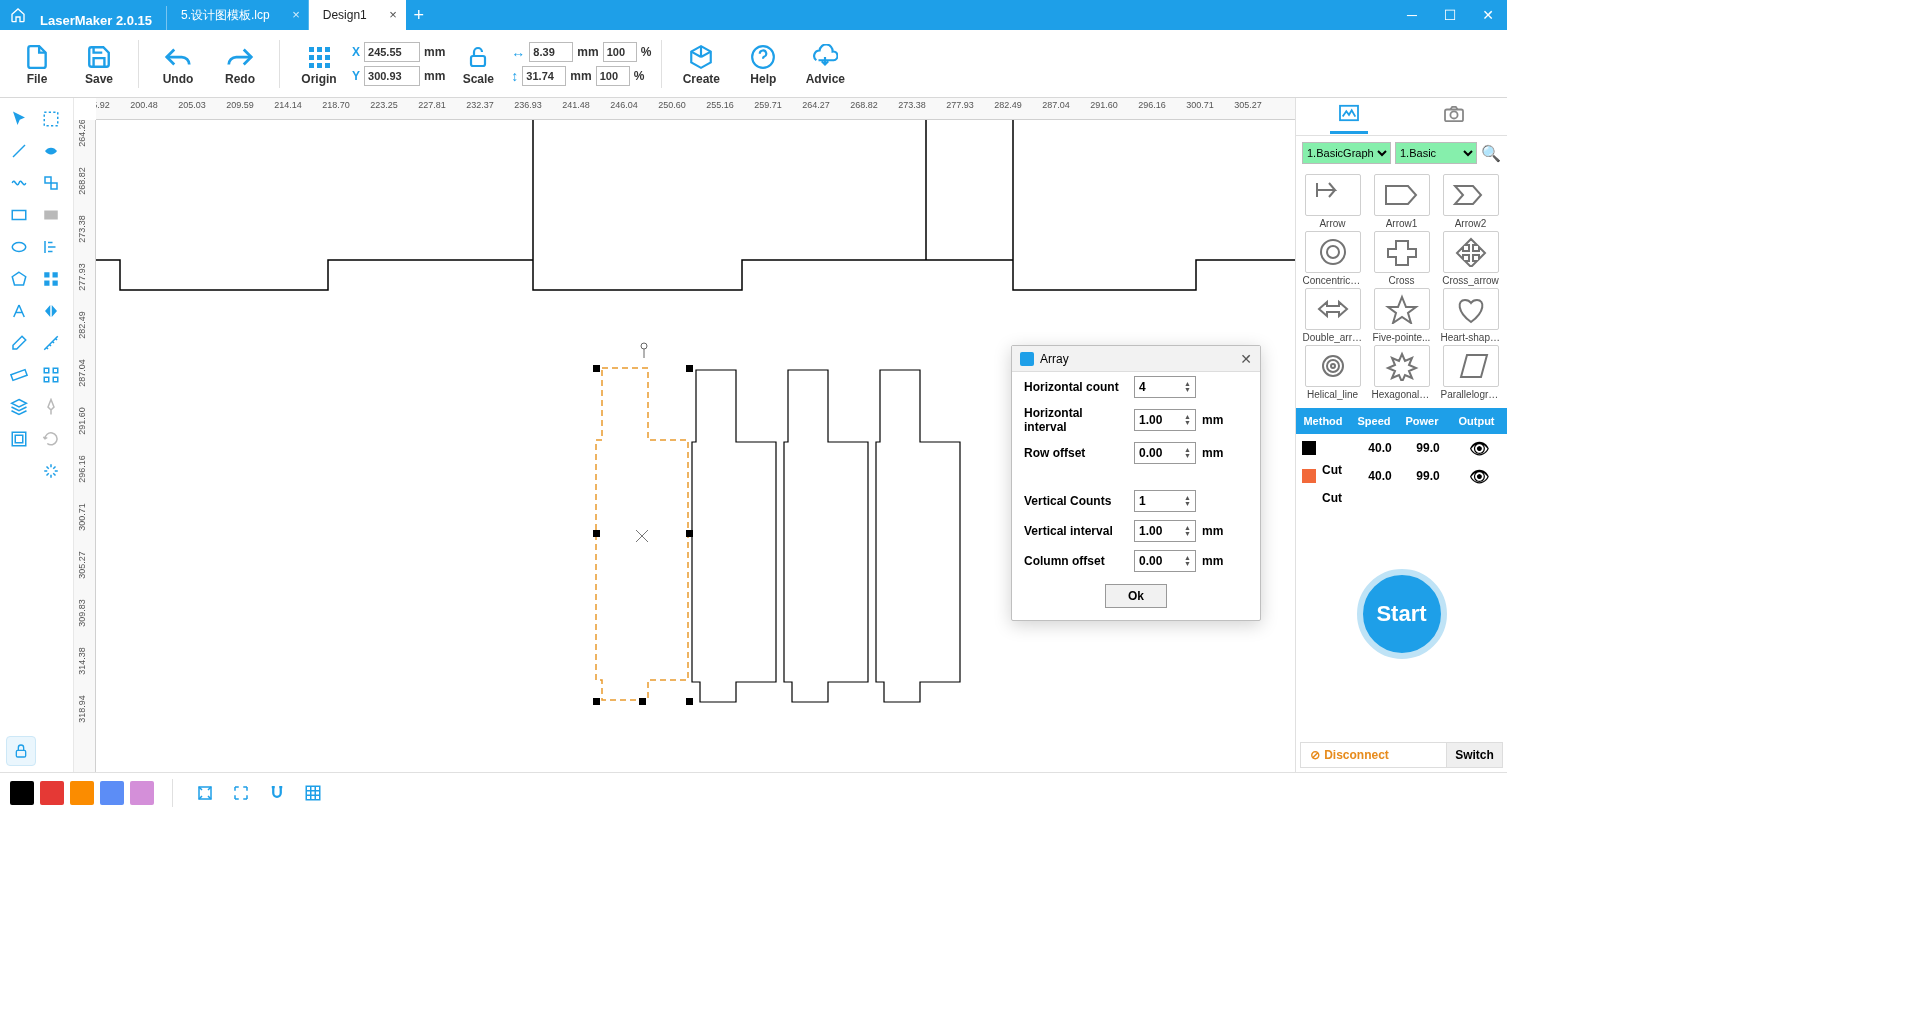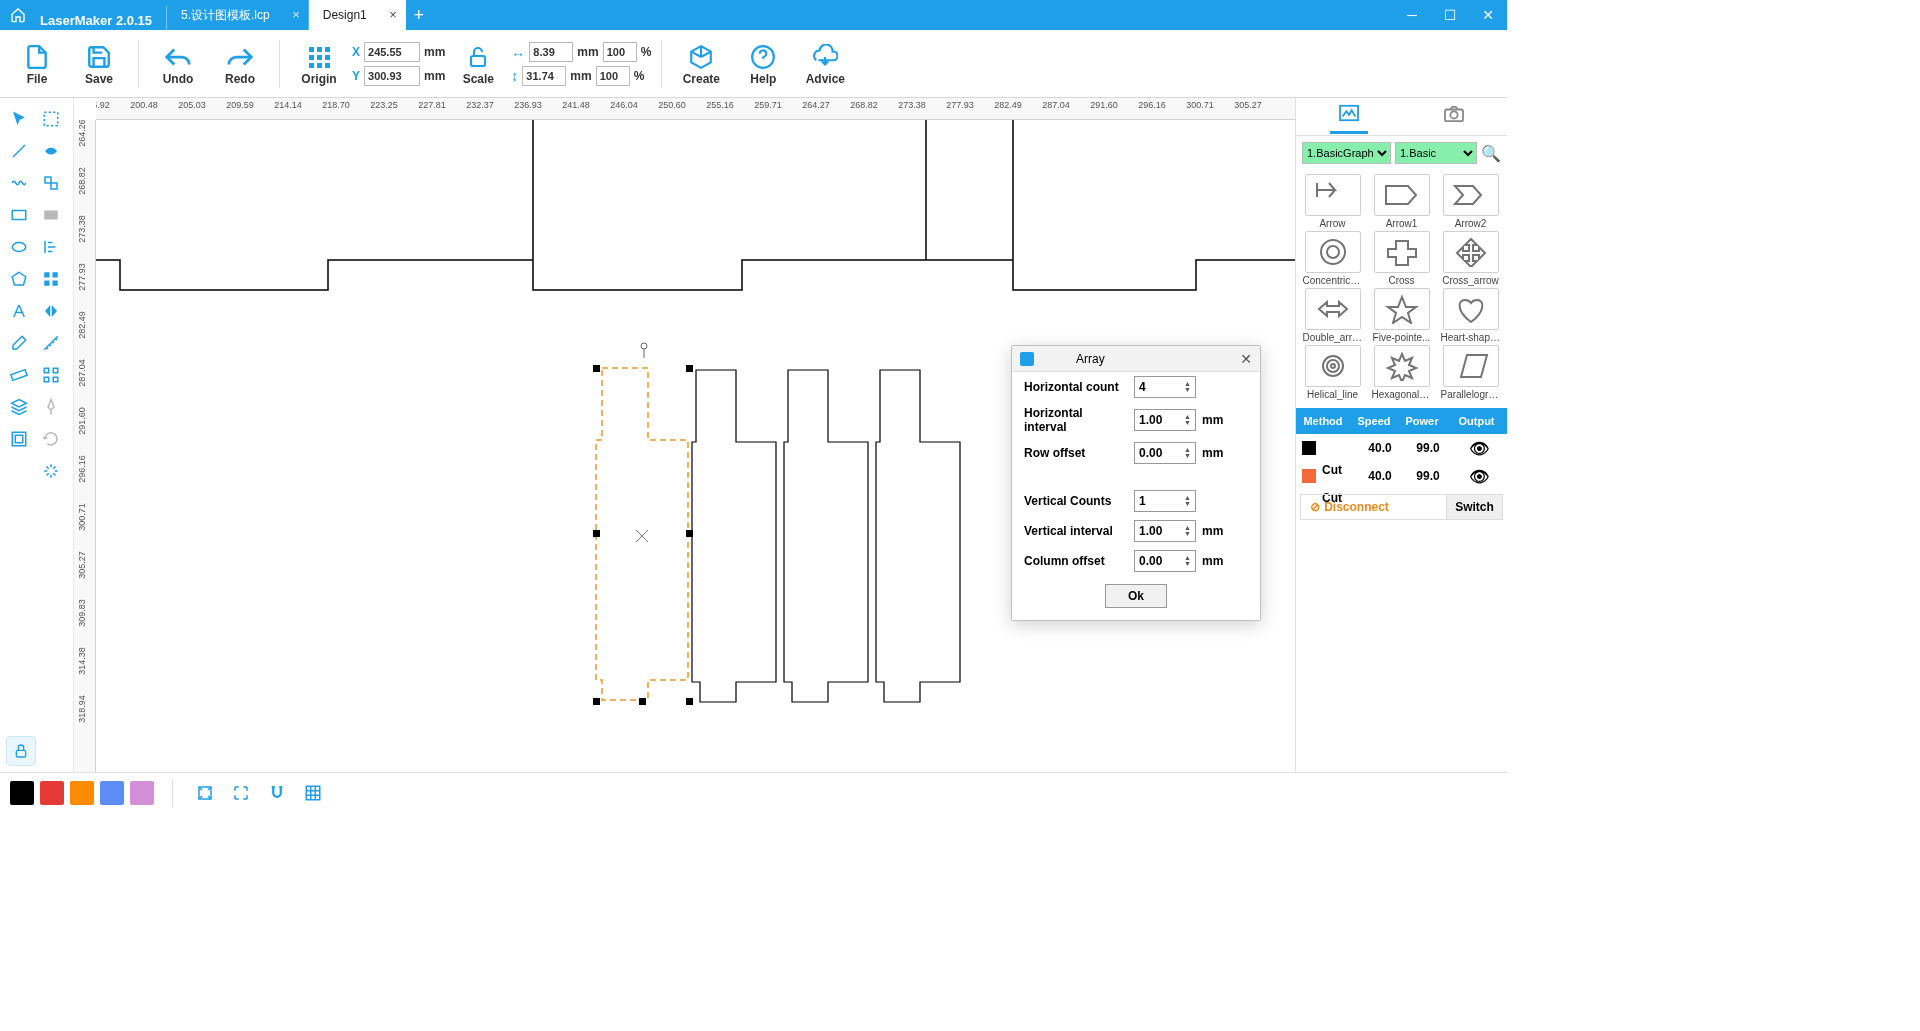--- a/index.html
+++ b/index.html
@@ -55,21 +55,21 @@
 .ruler-v .tick .num{ transform:rotate(-90deg); transform-origin:center; display:inline-block; position:absolute; left:-6px;}
 .canvas { flex:1; background:#fff; position:relative; overflow:hidden; }
 .canvas svg{ position:absolute; top:0; left:0; }
 
 
 .handle{ position:absolute; width:7px; height:7px; background:#000; }
 .rot-handle{ position:absolute; width:10px; height:16px; }
 
 
 .dialog { position:absolute; left:915px; top:225px; width:250px; background:#fff; border:1px solid #bfbfbf; border-radius:2px; box-shadow:0 4px 18px rgba(0,0,0,.18); font-size:12px;}
-.dialog .dtitle{ height:26px; background:#f2f2f2; display:flex; align-items:center; padding:0 8px; border-bottom:1px solid #ddd;gap:36px;}
+.dialog .dtitle{ height:26px; background:#f2f2f2; display:flex; align-items:center; padding:0 8px; border-bottom:1px solid #ddd;}
 .dialog .dtitle .ic{ width:14px; height:14px; background:#1E9FE8; border-radius:2px; margin-right:6px;}
 .dialog .dtitle .cl{ margin-left:auto; font-size:14px; color:#555;}
 .dialog .dtabs{ display:flex; gap:8px; padding:8px;}
 .dialog .dtab{ flex:0 0 auto; padding:4px 12px; border:1px solid #c6c6c6; border-radius:2px; background:#e9e9e9; font-weight:600;}
 .dialog .dtab.active{ background:#8a8a8a; color:#fff; border-color:#8a8a8a;}
 .dialog .dbody{ padding:4px 12px 12px; display:flex; flex-direction:column; gap:8px;}
 .dialog .drow{ display:flex; align-items:center; gap:6px;}
 .dialog .drow label{ width:104px; font-weight:600;}
 .dialog .drow .spin{ width:62px; height:22px; border:1px solid #999; display:flex; align-items:center; padding:0 4px; justify-content:space-between; font-weight:600;}
 .dialog .drow .spin .arr{ display:flex; flex-direction:column; font-size:7px; line-height:6px; color:#555;}
@@ -777,20 +777,23 @@
         </div>
         <div class="layer-row">
           <div class="sw" style="background:#F2693A"></div>
           <div class="nm">Cut</div>
           <div class="sp">40.0</div>
           <div class="pw">99.0</div>
           <div class="ey">👁</div>
         </div>
       </div>
 
+    <div class="start-zone">
+      <div class="start-btn">Start</div>
+    </div>
     <div class="conn-bar">
       <div class="disc">
           <span>⊘</span>
           <span>Disconnect</span>
         </div>
       <div class="swi">Switch</div>
     </div>
   </div>
 
 </div>

